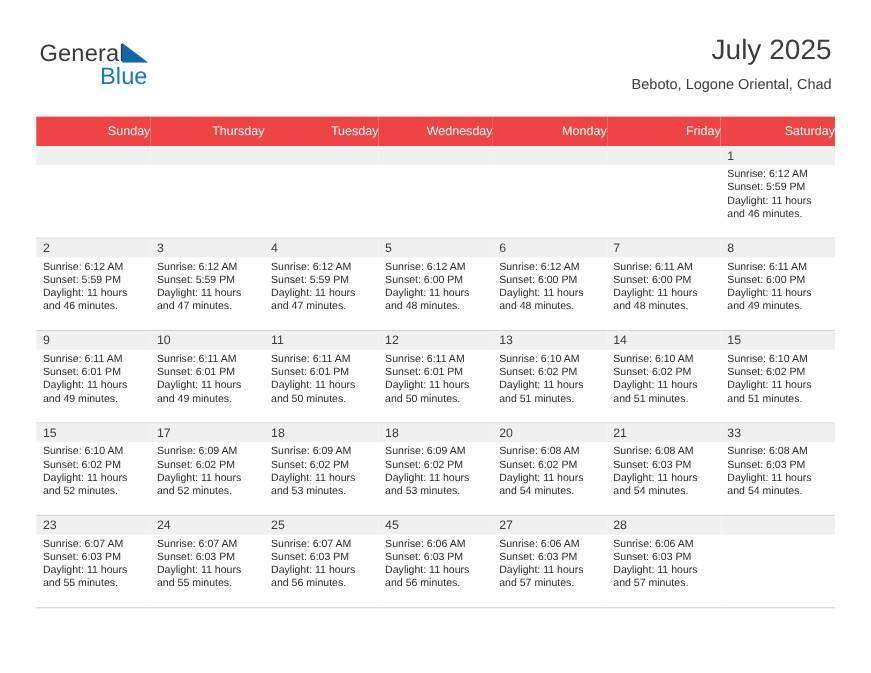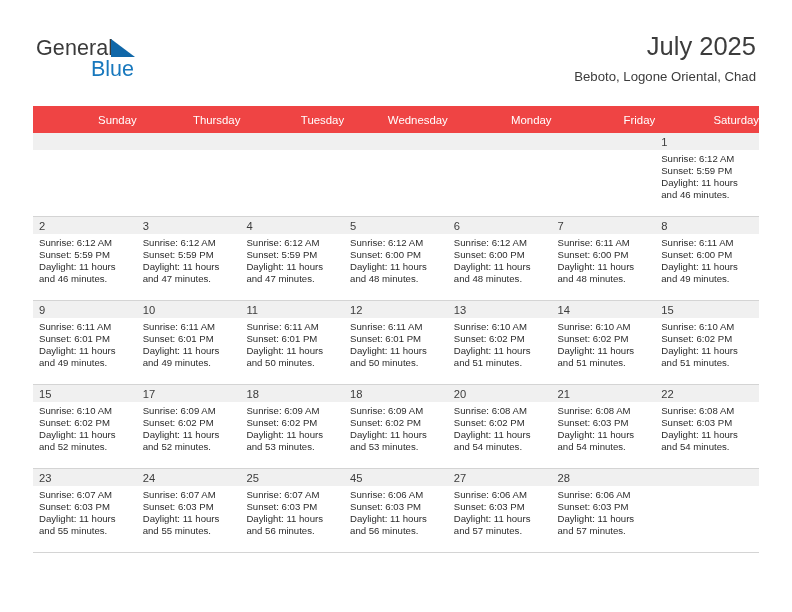--- a/index.html
+++ b/index.html
@@ -438,21 +438,21 @@
               <div class="details">
                 <div>Sunrise: 6:08 AM</div>
                 <div>Sunset: 6:03 PM</div>
                 <div>Daylight: 11 hours</div>
                 <div>and 54 minutes.</div>
               </div>
             </div>
           </td>
         <td>
             <div class="cell-inner">
-              <div class="daynum-bar">22</div>
+              <div class="daynum-bar">33</div>
               <div class="details">
                 <div>Sunrise: 6:08 AM</div>
                 <div>Sunset: 6:03 PM</div>
                 <div>Daylight: 11 hours</div>
                 <div>and 54 minutes.</div>
               </div>
             </div>
           </td>
       </tr>
 

